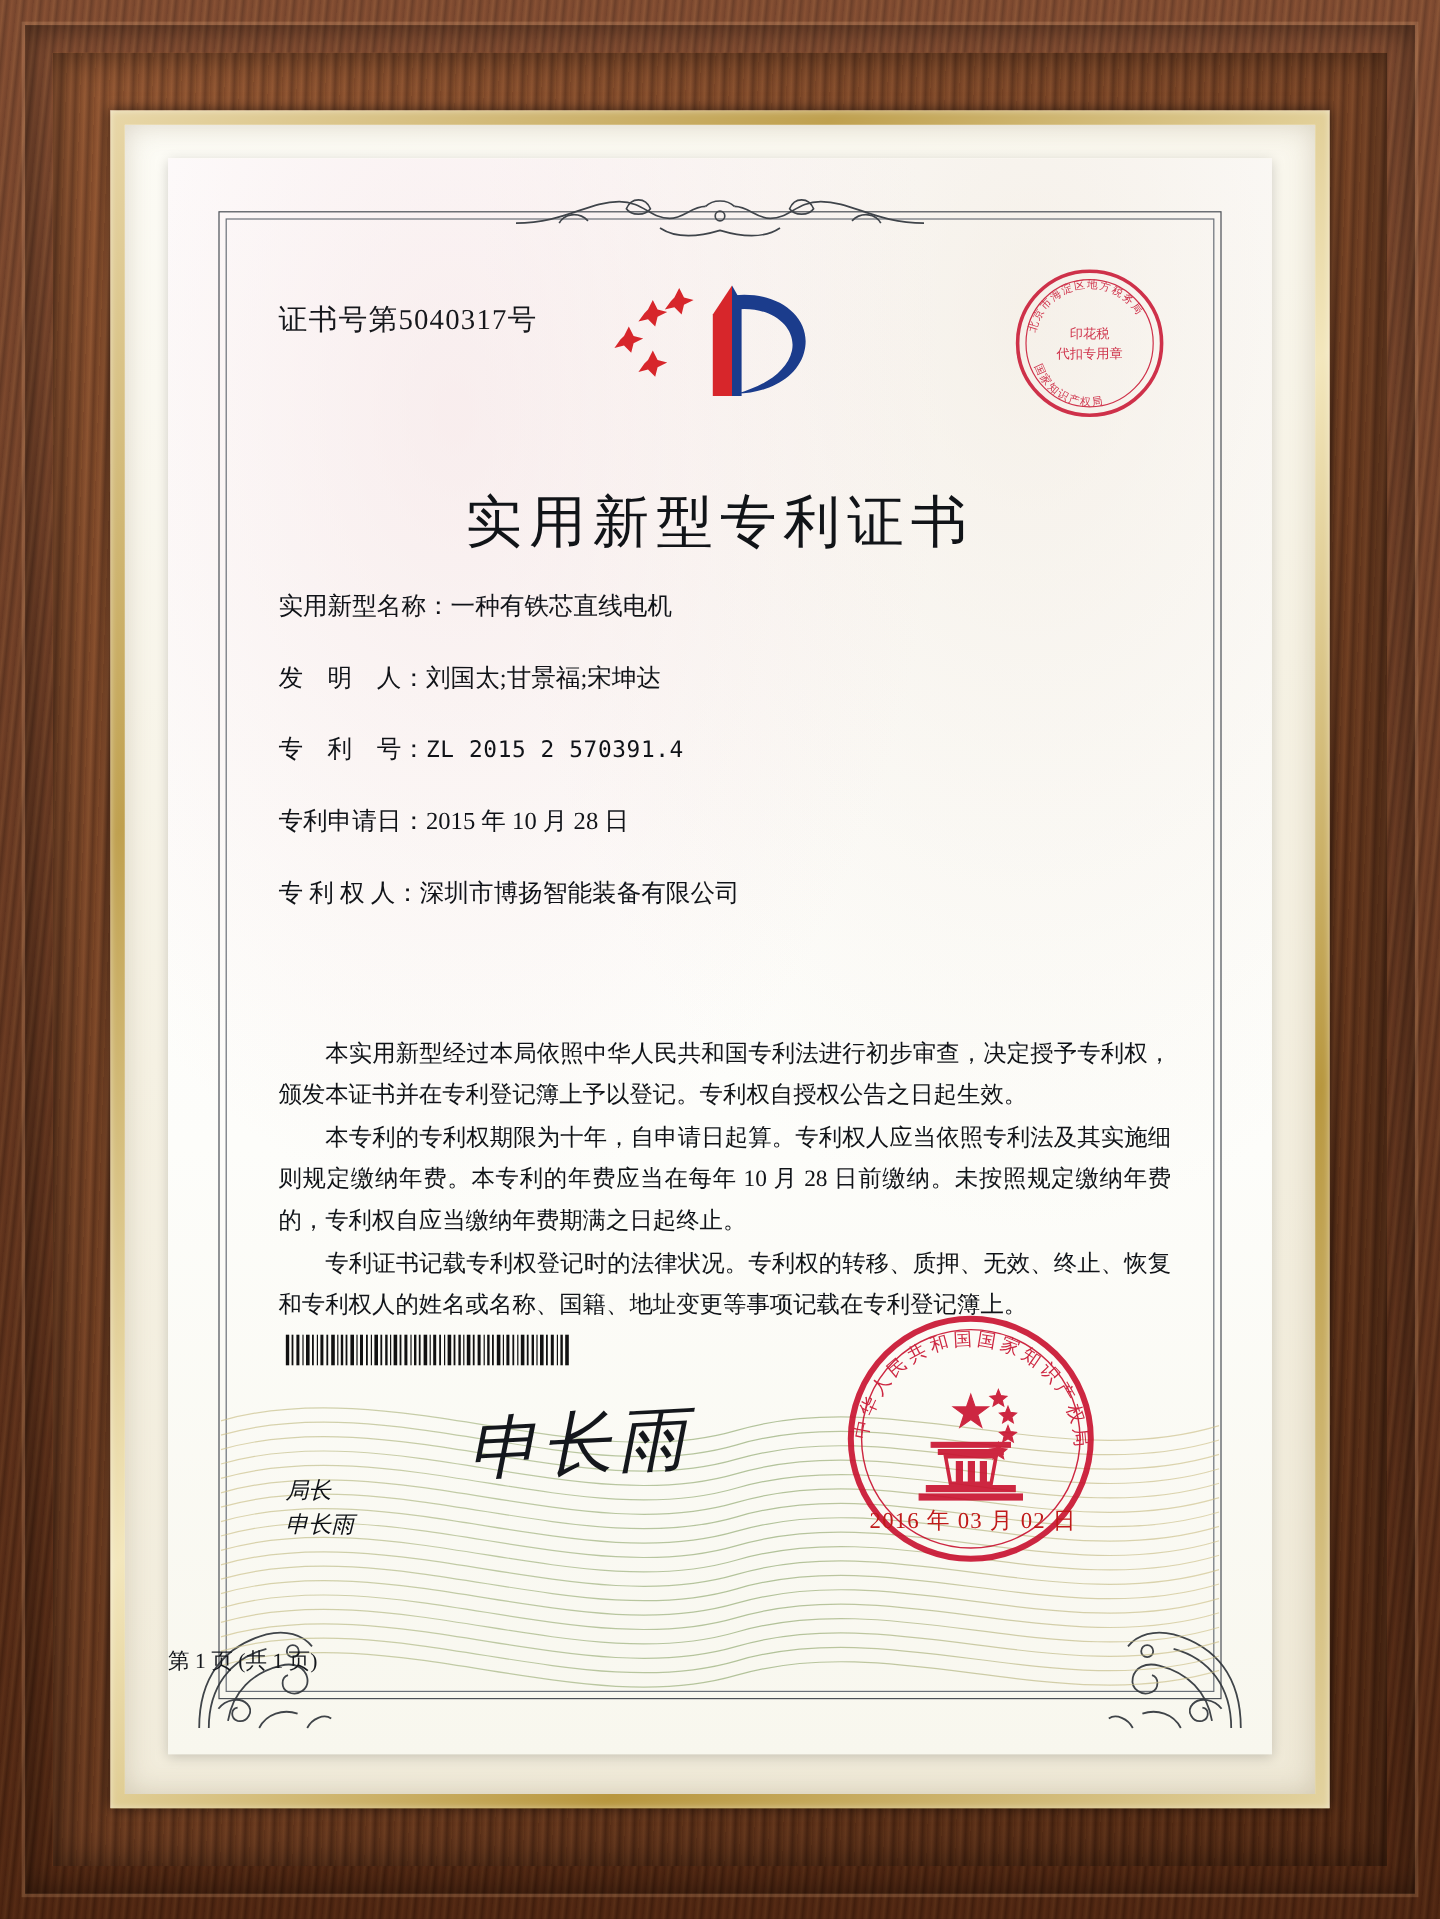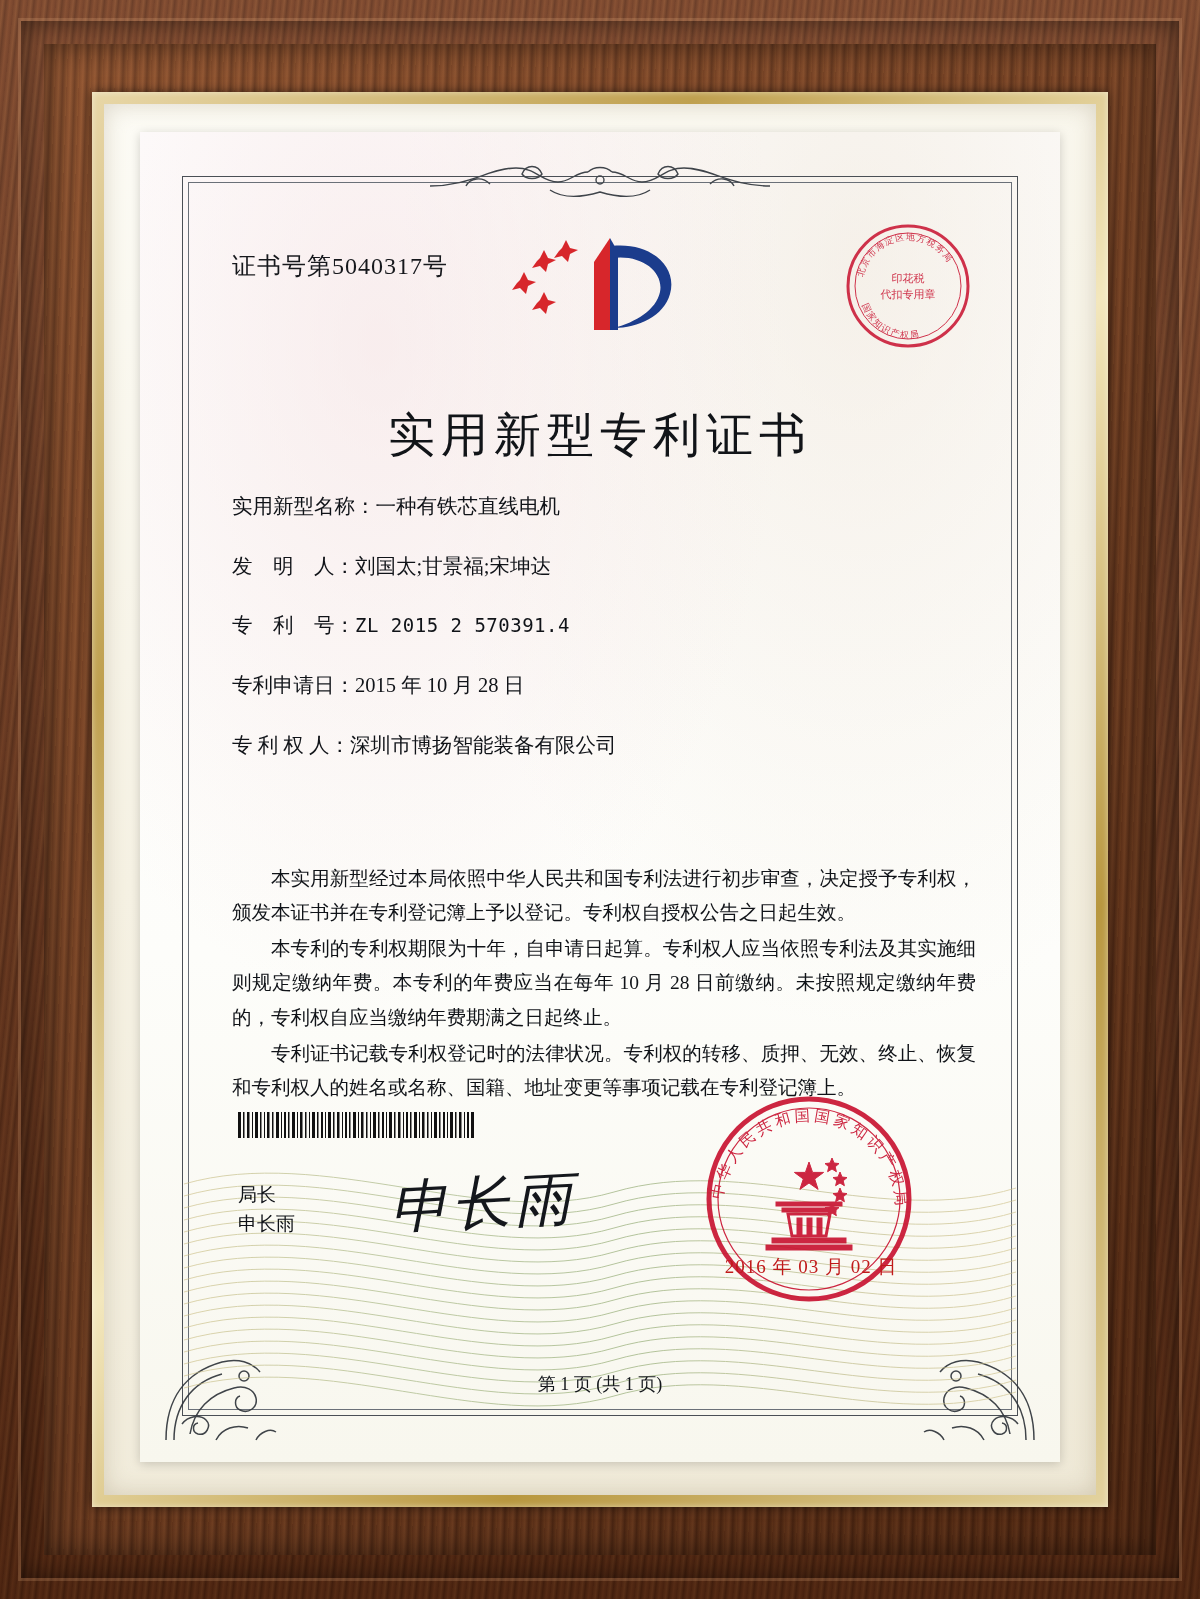--- a/index.html
+++ b/index.html
@@ -186,24 +186,25 @@
   .barcode {
     position: absolute;
     left: 98px;
     top: 980px;
     width: 240px; height: 26px;
   }
 
   .signature-block {
     position: absolute;
     left: 98px;
-    top: 1048px;
+    top: 1096px;
     font-size: 19px;
     color: #0e1116;
     line-height: 1.55;
+    font-style: italic;
   }
 
   .hand-sign {
     position: absolute;
     left: 250px;
     top: 1030px;
     width: 300px;
     height: 90px;
     font-family: "DejaVu Serif", serif;
     font-size: 58px;
@@ -227,21 +228,21 @@
     text-align: center;
     font-size: 19px;
     color: #c01a1a;
     letter-spacing: 1px;
   }
 
   .page-foot {
     position: absolute;
     left: 0; right: 0;
     bottom: 66px;
-    text-align: center;
+    text-align: left;
     font-size: 18px;
     color: #14171c;
   }
 </style>
 </head>
 <body>
 
 <div class="frame-outer">
   <div class="frame-bevel-hi"></div>
   <div class="frame-inner-wood"></div>

